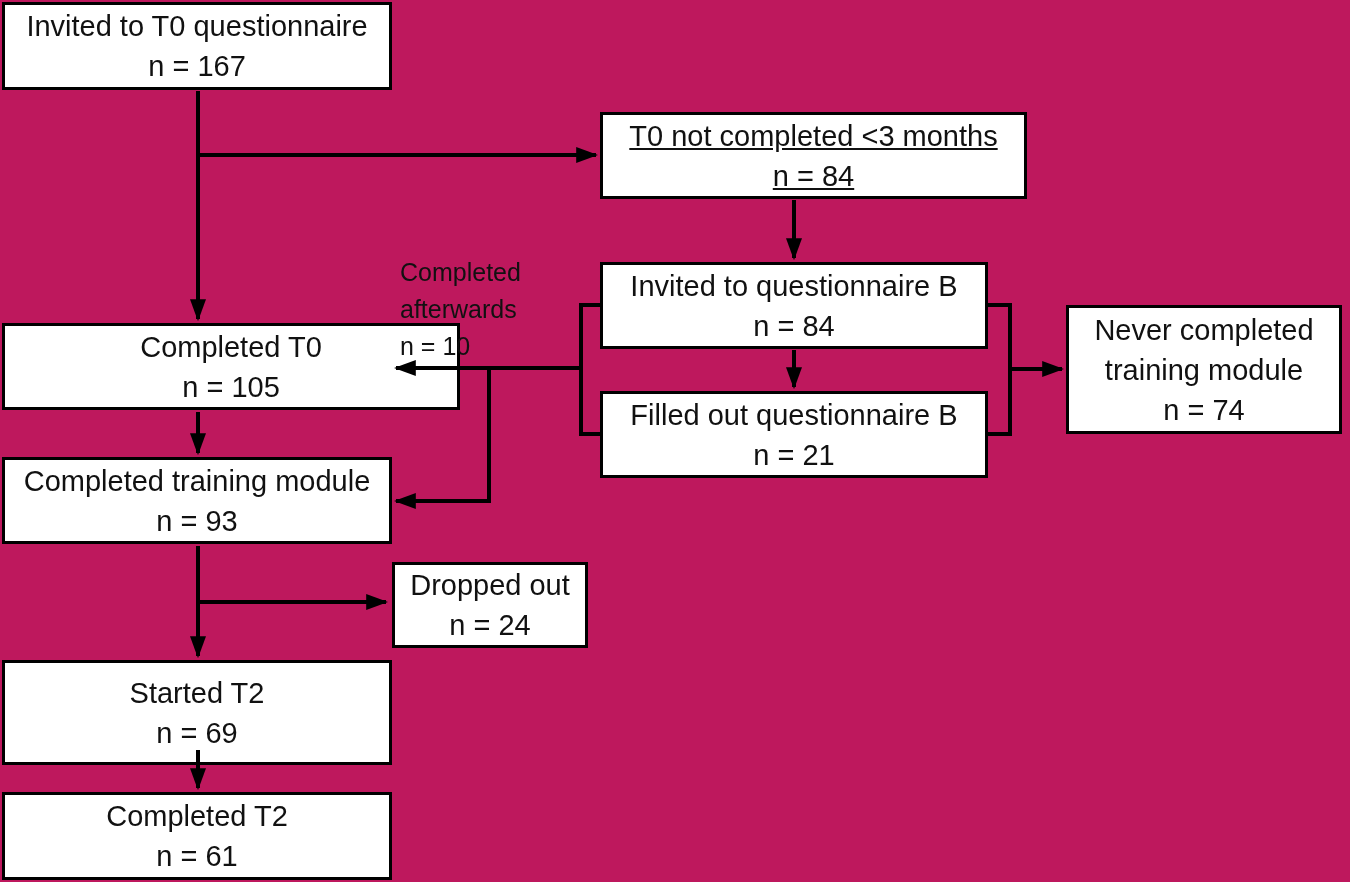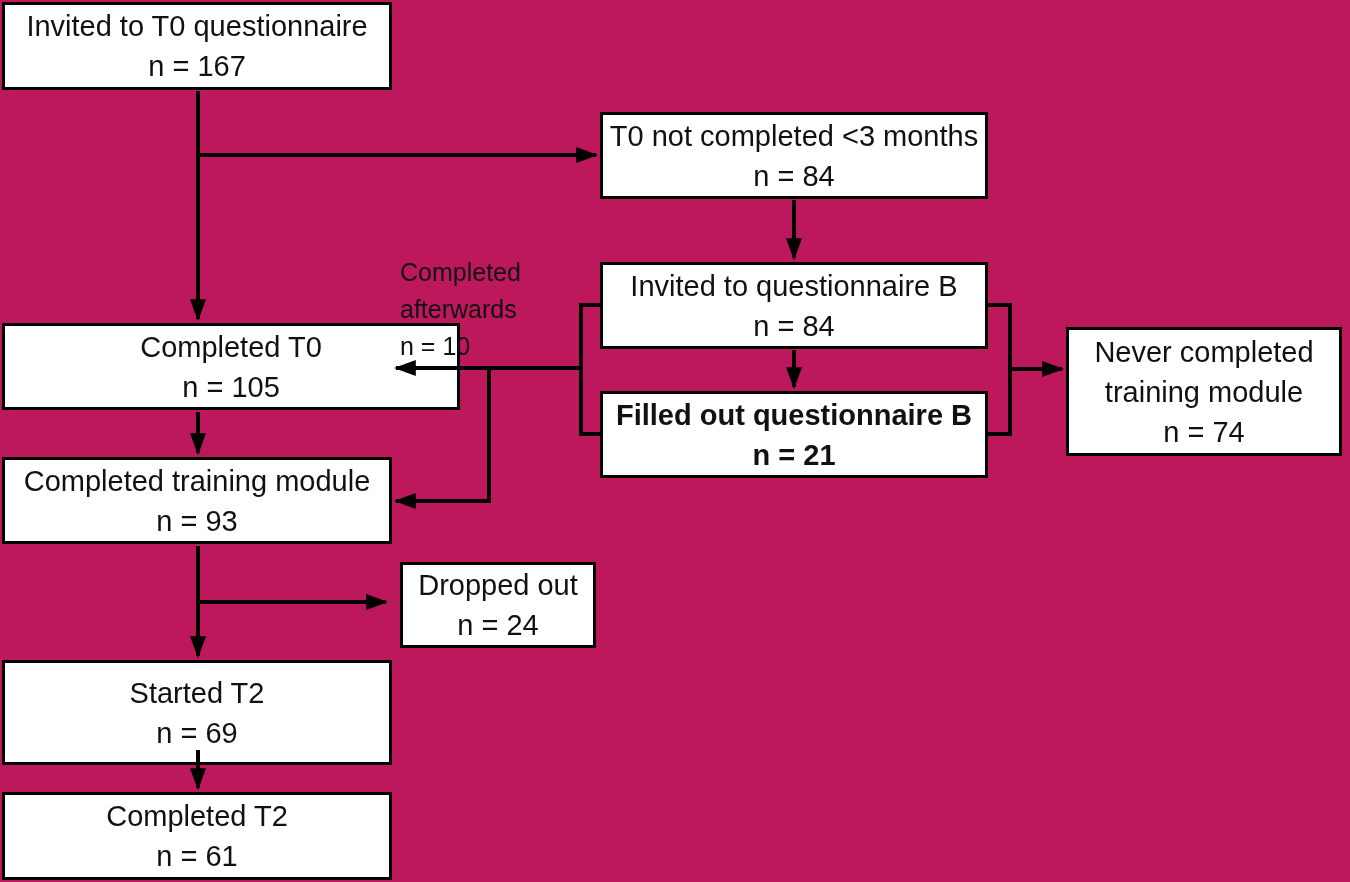--- a/index.html
+++ b/index.html
@@ -52,51 +52,51 @@
 </head>
 <body>
 
 <div class="canvas">
 
   <div class="flowbox" style="left:2px; top:2px; width:390px; height:88px;">
     <div>Invited to T0 questionnaire</div>
     <div>n = 167</div>
   </div>
 
-  <div class="flowbox" style="left:600px; top:112px; width:388px; height:87px;">
+  <div class="flowbox" style="left:600px; top:112px; width:427px; height:87px;text-decoration:underline;">
     <div>T0 not completed &lt;3 months</div>
     <div>n = 84</div>
   </div>
 
   <div class="flowbox" style="left:600px; top:262px; width:388px; height:87px;">
     <div>Invited to questionnaire B</div>
     <div>n = 84</div>
   </div>
 
-  <div class="flowbox" style="left:600px; top:391px; width:388px; height:87px;font-weight:bold;">
+  <div class="flowbox" style="left:600px; top:391px; width:388px; height:87px;">
     <div>Filled out questionnaire B</div>
     <div>n = 21</div>
   </div>
 
-  <div class="flowbox" style="left:1066px; top:305px; width:276px; height:129px; padding:0 10px;margin-top:22px;">
+  <div class="flowbox" style="left:1066px; top:305px; width:276px; height:129px; padding:0 10px;">
     <div>Never completed training module</div>
     <div>n = 74</div>
   </div>
 
   <div class="flowbox" style="left:2px; top:323px; width:458px; height:87px;">
     <div>Completed T0</div>
     <div>n = 105</div>
   </div>
 
   <div class="flowbox" style="left:2px; top:457px; width:390px; height:87px;">
     <div>Completed training module</div>
     <div>n = 93</div>
   </div>
 
-  <div class="flowbox" style="left:392px; top:562px; width:196px; height:86px;margin-left:8px;">
+  <div class="flowbox" style="left:392px; top:562px; width:196px; height:86px;">
     <div>Dropped out</div>
     <div>n = 24</div>
   </div>
 
   <div class="flowbox" style="left:2px; top:660px; width:390px; height:105px;">
     <div>Started T2</div>
     <div>n = 69</div>
   </div>
 
   <div class="flowbox" style="left:2px; top:792px; width:390px; height:88px;">

